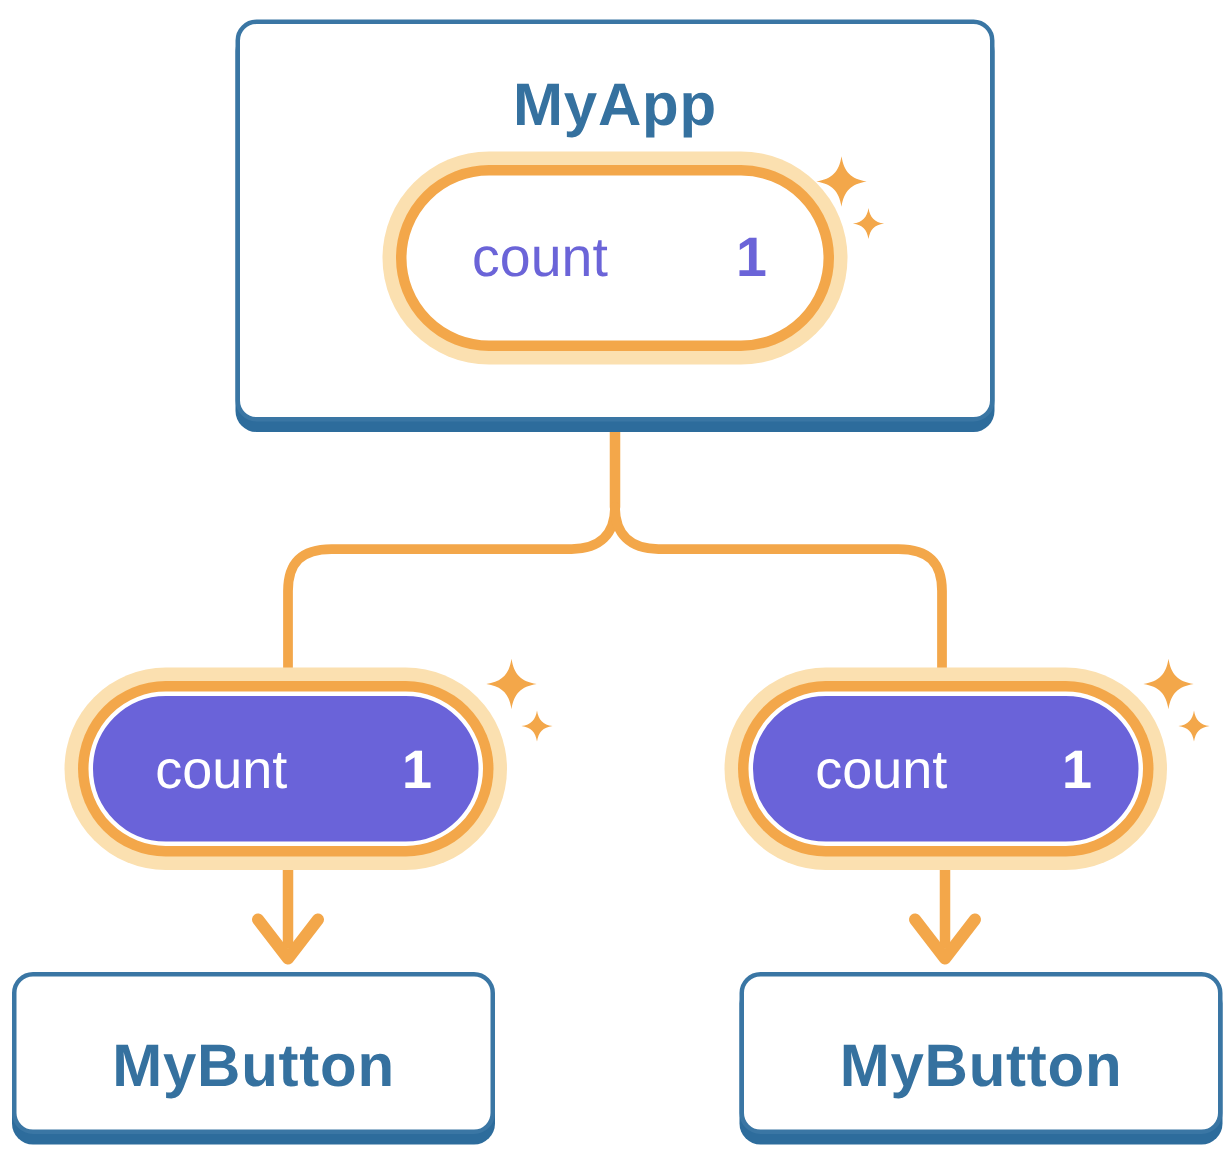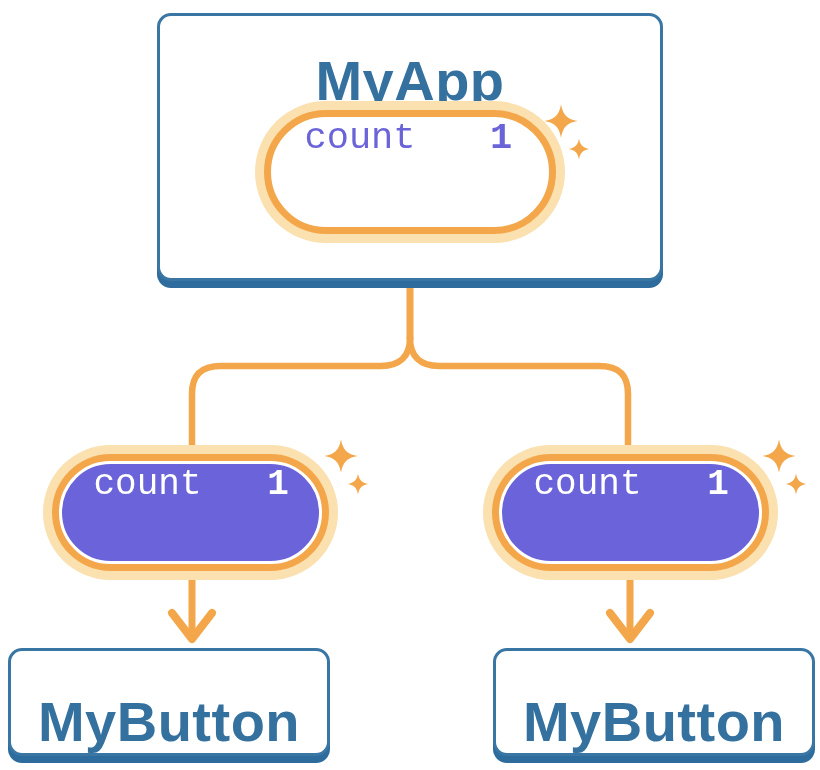--- a/index.html
+++ b/index.html
@@ -22,37 +22,37 @@
     border-radius:14px;
     box-shadow:0 7px 0 0 #2d6c9c;
     box-sizing:border-box;
     z-index:2;
   }
   .card-root{left:157px;top:13px;width:506px;height:268px;}
   .card-child-left{left:8px;top:648px;width:322px;height:108px;}
   .card-child-right{left:493px;top:648px;width:322px;height:108px;}
   .card-title{
     text-align:center;
-    font-size:56px;font-weight:700;
+    font-size:40px;font-weight:700;
     color:#35719f;
     letter-spacing:0.5px;
   }
   .card-root .card-title{margin-top:32px;}
   .card-child-left .card-title,.card-child-right .card-title{margin-top:38px;}
 
   
   .pill{position:absolute;box-sizing:border-box;z-index:3;}
   .pill-root{
     left:264px;top:110px;width:292px;height:124px;
     background:#ffffff;
     border:7px solid #f3a74a;
     border-radius:66px;
     box-shadow:0 0 0 9px #fbe0b0;
   }
-  .pill-inner{display:flex;height:100%;align-items:flex-start;font-family:Liberation Mono, monospace;}
+  .pill-inner{display:flex;height:100%;align-items:center;}
   .pill-cell{display:flex;align-items:center;justify-content:center;}
   .pill-root .pill-label{flex:0 0 178px;font-size:37px;color:#6b64d8;}
   .pill-root .pill-divider{flex:0 0 4px;background:#f3a74a;}
   .pill-root .pill-value{flex:1 1 auto;font-size:37px;font-weight:700;color:#6b64d8;}
 
   
   .pill-prop{
     width:263px;height:103px;
     background:#6a63d9;
     border:3px solid #ffffff;

